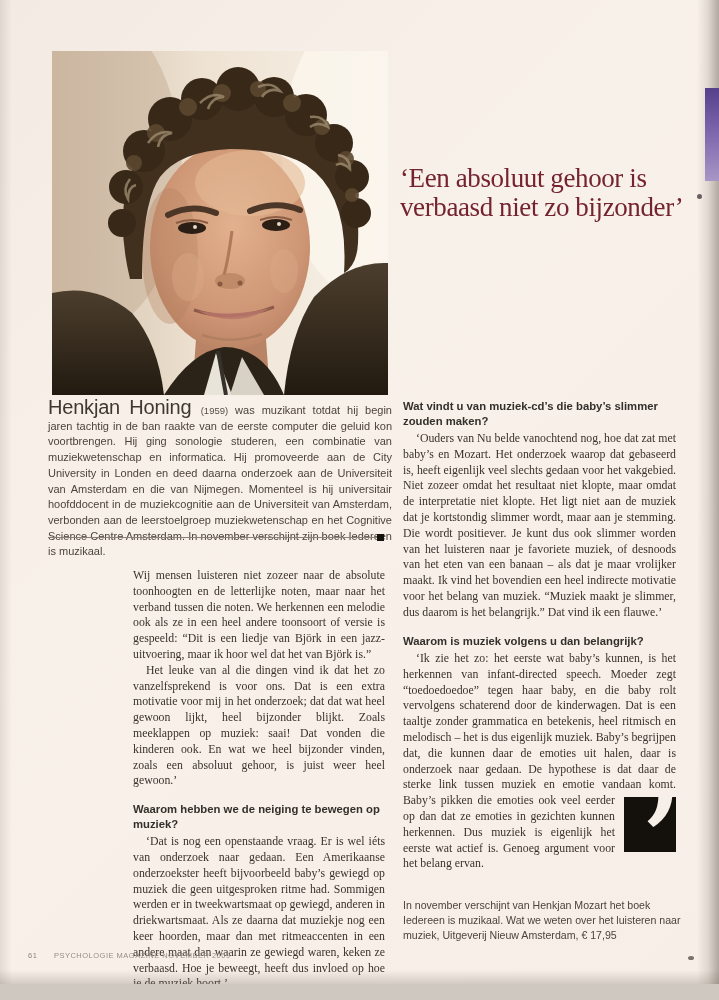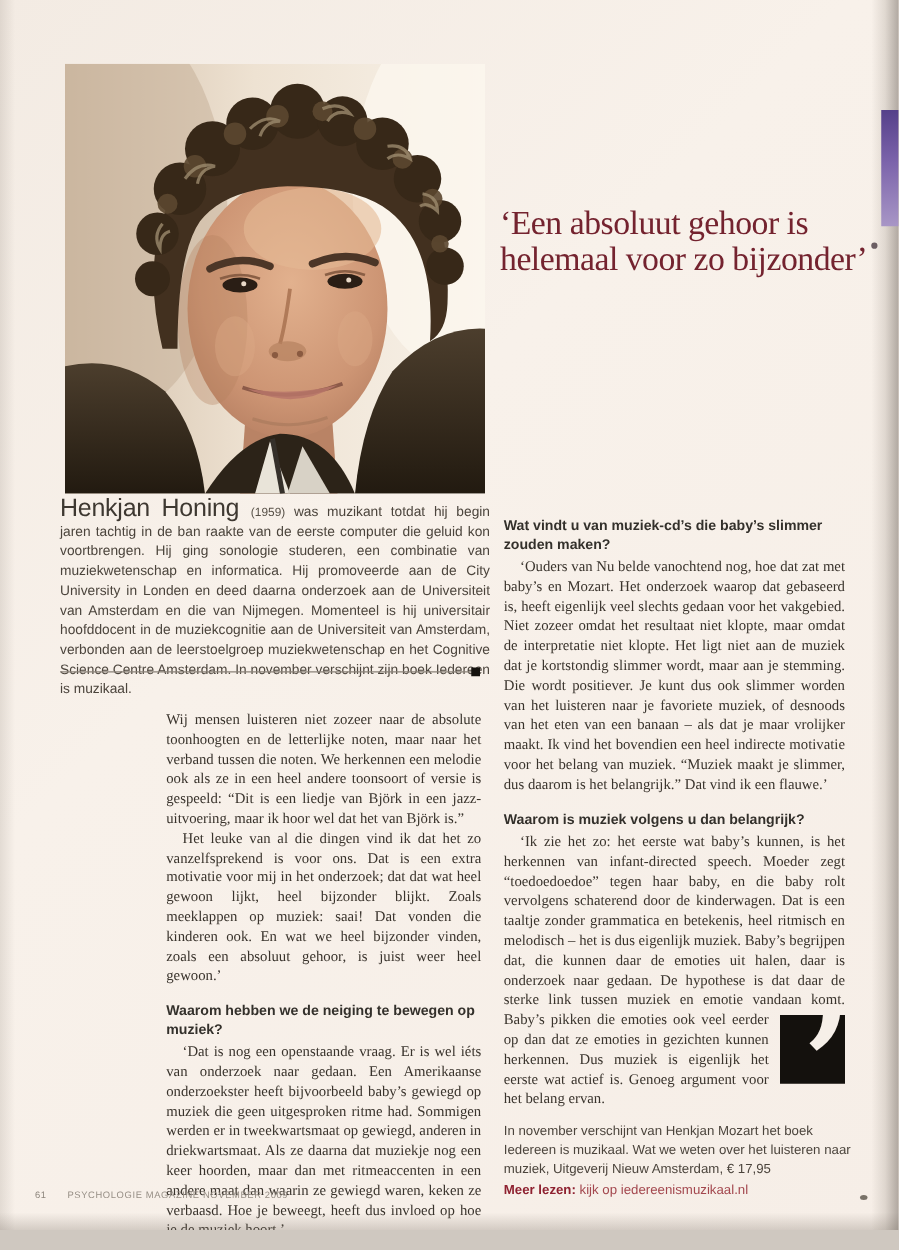--- a/index.html
+++ b/index.html
@@ -39,21 +39,21 @@
 
   .rule { position:absolute; left:48px; top:537px; width:334px; height:1px; background:#8a8279; }
   .rule-square { position:absolute; right:-2px; top:-3px; width:7px; height:7px; background:#15120e; }
 
   .leftcol { position:absolute; left:133px; top:568px; width:252px; }
   .rightcol { position:absolute; left:403px; top:398px; width:273px; }
   .bodytext { font-size:11.8px; line-height:15.8px; text-align:justify; margin:0; color:#39332c; }
   .indent { text-indent:13px; }
   .question { font-family:"Liberation Sans", sans-serif; font-weight:bold; font-size:11.3px;
     line-height:14.5px; color:#33302b; margin:13px 0 3px 0; }
-  .question.first { margin-top:16px; }
+  .question.first { margin-top:1px; }
 
   .quote-box { float:right; width:52px; height:55px; background:#14110d; position:relative;
     overflow:hidden; margin:4px 0 2px 9px; }
   .quote-box > span { position:absolute; top:-25px; left:0px; font-family:"DejaVu Serif", serif;
     font-size:150px; color:#f6efe8; line-height:1; }
 
   .bookinfo { position:absolute; left:403px; top:898px; width:292px;
     font-family:"Liberation Sans", sans-serif; font-size:10.6px; line-height:15.2px; color:#4b443c; }
   .bookinfo .more { margin-top:1px; }
 
@@ -153,21 +153,21 @@
       <path d="M336,344 L336,212 Q296,210 262,246 Q238,282 232,344 Z" fill="url(#jacket)"></path>
       <path d="M112,344 Q140,300 172,296 Q212,296 232,344 Z" fill="#2c2318"></path>
       <path d="M152,344 L164,302 L180,344 Z" fill="#e9e4d9"></path>
       <path d="M190,306 L212,344 L178,344 Z" fill="#d8d2c6"></path>
       <path d="M166,300 L174,344" stroke="#35302a" stroke-width="4"></path>
     </svg>
   </div>
 
   <div class="pullquote">
     <div>‘Een absoluut gehoor is</div>
-    <div>helemaal voor zo bijzonder’</div>
+    <div>verbaasd niet zo bijzonder’</div>
   </div>
 
   <div class="bio"><span class="seg-name">Henkjan Honing </span><span class="seg-small">(1959)</span><span class="seg-normal"> was muzikant totdat hij begin jaren tachtig in de ban raakte van de eerste computer die geluid kon voortbrengen. Hij ging sonologie studeren, een combinatie van muziekwetenschap en informatica. Hij promoveerde aan de City University in Londen en deed daarna onderzoek aan de Universiteit van Amsterdam en die van Nijmegen. Momenteel is hij universitair hoofddocent in de muziekcognitie aan de Universiteit van Amsterdam, verbonden aan de leerstoelgroep muziekwetenschap en het Cognitive Science Centre Amsterdam. In november verschijnt zijn boek </span><span class="seg-italic">Iedereen is muzikaal</span><span class="seg-normal">.</span></div>
 
   <div class="rule">
     <div class="rule-square"></div>
   </div>
 
   <div class="leftcol">
     <p class="bodytext">Wij mensen luisteren niet zozeer naar de absolute toonhoogten en de letterlijke noten, maar naar het verband tussen die noten. We herkennen een melodie ook als ze in een heel andere toonsoort of versie is gespeeld: “Dit is een liedje van Björk in een jazz-uitvoering, maar ik hoor wel dat het van Björk is.”</p>
@@ -180,21 +180,20 @@
     <p class="question first">Wat vindt u van muziek-cd’s die baby’s slimmer zouden maken?</p>
     <p class="bodytext indent"><span class="seg-normal">‘</span><span class="seg-italic">Ouders van Nu</span><span class="seg-normal"> belde vanochtend nog, hoe dat zat met baby’s en Mozart. Het onderzoek waarop dat gebaseerd is, heeft eigenlijk veel slechts gedaan voor het vakgebied. Niet zozeer omdat het resultaat niet klopte, maar omdat de interpretatie niet klopte. Het ligt niet aan de muziek dat je kortstondig slimmer wordt, maar aan je stemming. Die wordt positiever. Je kunt dus ook slimmer worden van het luisteren naar je favoriete muziek, of desnoods van het eten van een banaan – als dat je maar vrolijker maakt. Ik vind het bovendien een heel indirecte motivatie voor het belang van muziek. “Muziek maakt je slimmer, dus daarom is het belangrijk.” Dat vind ik een flauwe.’</span></p>
     <p class="question">Waarom is muziek volgens u dan belangrijk?</p>
     <p class="bodytext indent"><span class="seg-normal">‘Ik zie het zo: het eerste wat baby’s kunnen, is het herkennen van </span><span class="seg-italic">infant-directed speech</span><span class="seg-normal">. Moeder zegt “toedoedoedoe” tegen haar baby, en die baby rolt vervolgens schaterend door de kinderwagen. Dat is een taaltje zonder grammatica en betekenis, heel ritmisch en melodisch – het is dus eigenlijk muziek. Baby’s begrijpen dat, die kunnen daar de emoties uit halen, daar is onderzoek naar gedaan. De hypothese is dat daar de sterke link tussen muziek en emotie vandaan komt. Baby’s pikken die emoties ook </span><span class="quote-box">
           <span>’</span>
         </span><span class="seg-normal">veel eerder op dan dat ze emoties in gezichten kunnen herkennen. Dus muziek is eigenlijk het eerste wat actief is. Genoeg argument voor het belang ervan.</span></p>
   </div>
 
   <div class="bookinfo">
     <div><span class="seg-normal">In november verschijnt van Henkjan Mozart het boek </span><span class="seg-italic">Iedereen is muzikaal. Wat we weten over het luisteren naar muziek</span><span class="seg-normal">, Uitgeverij Nieuw Amsterdam, € 17,95</span></div>
-    <div class="more"><span class="seg-maroon-bold">Meer lezen:</span><span class="seg-maroon"> kijk op iedereenismuzikaal.nl</span></div>
   </div>
 
   <div class="footer">
     <span class="pagenum">61</span>
     <span>PSYCHOLOGIE MAGAZINE NOVEMBER 2009</span>
   </div>
 
   <div class="page-tab"></div>
   <div class="speck1"></div>
   <div class="speck2"></div>

